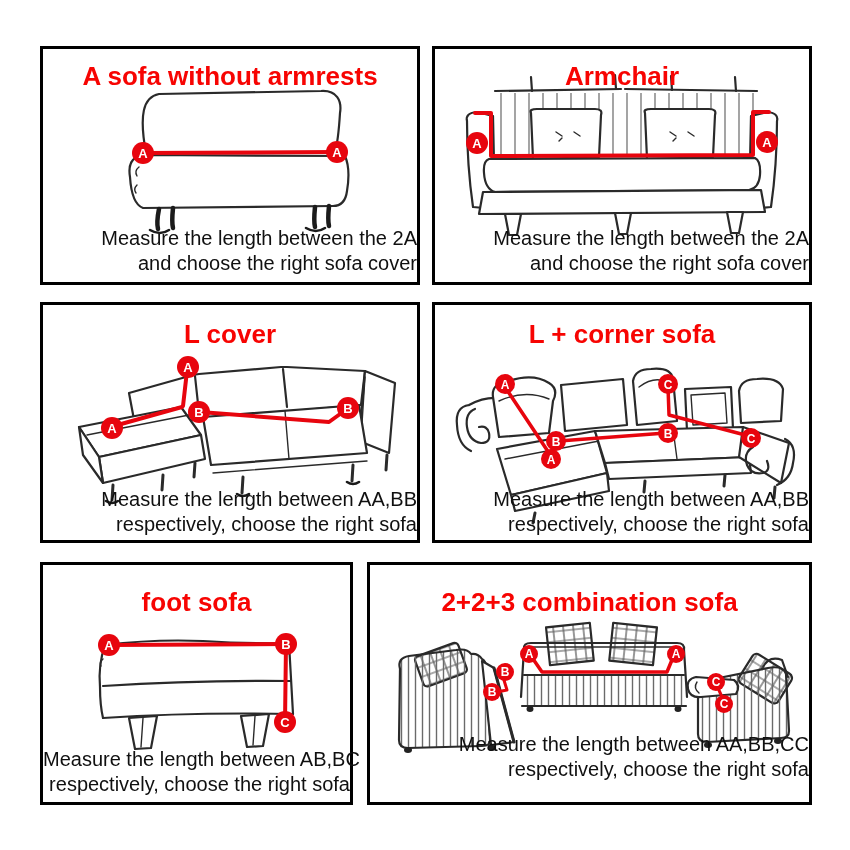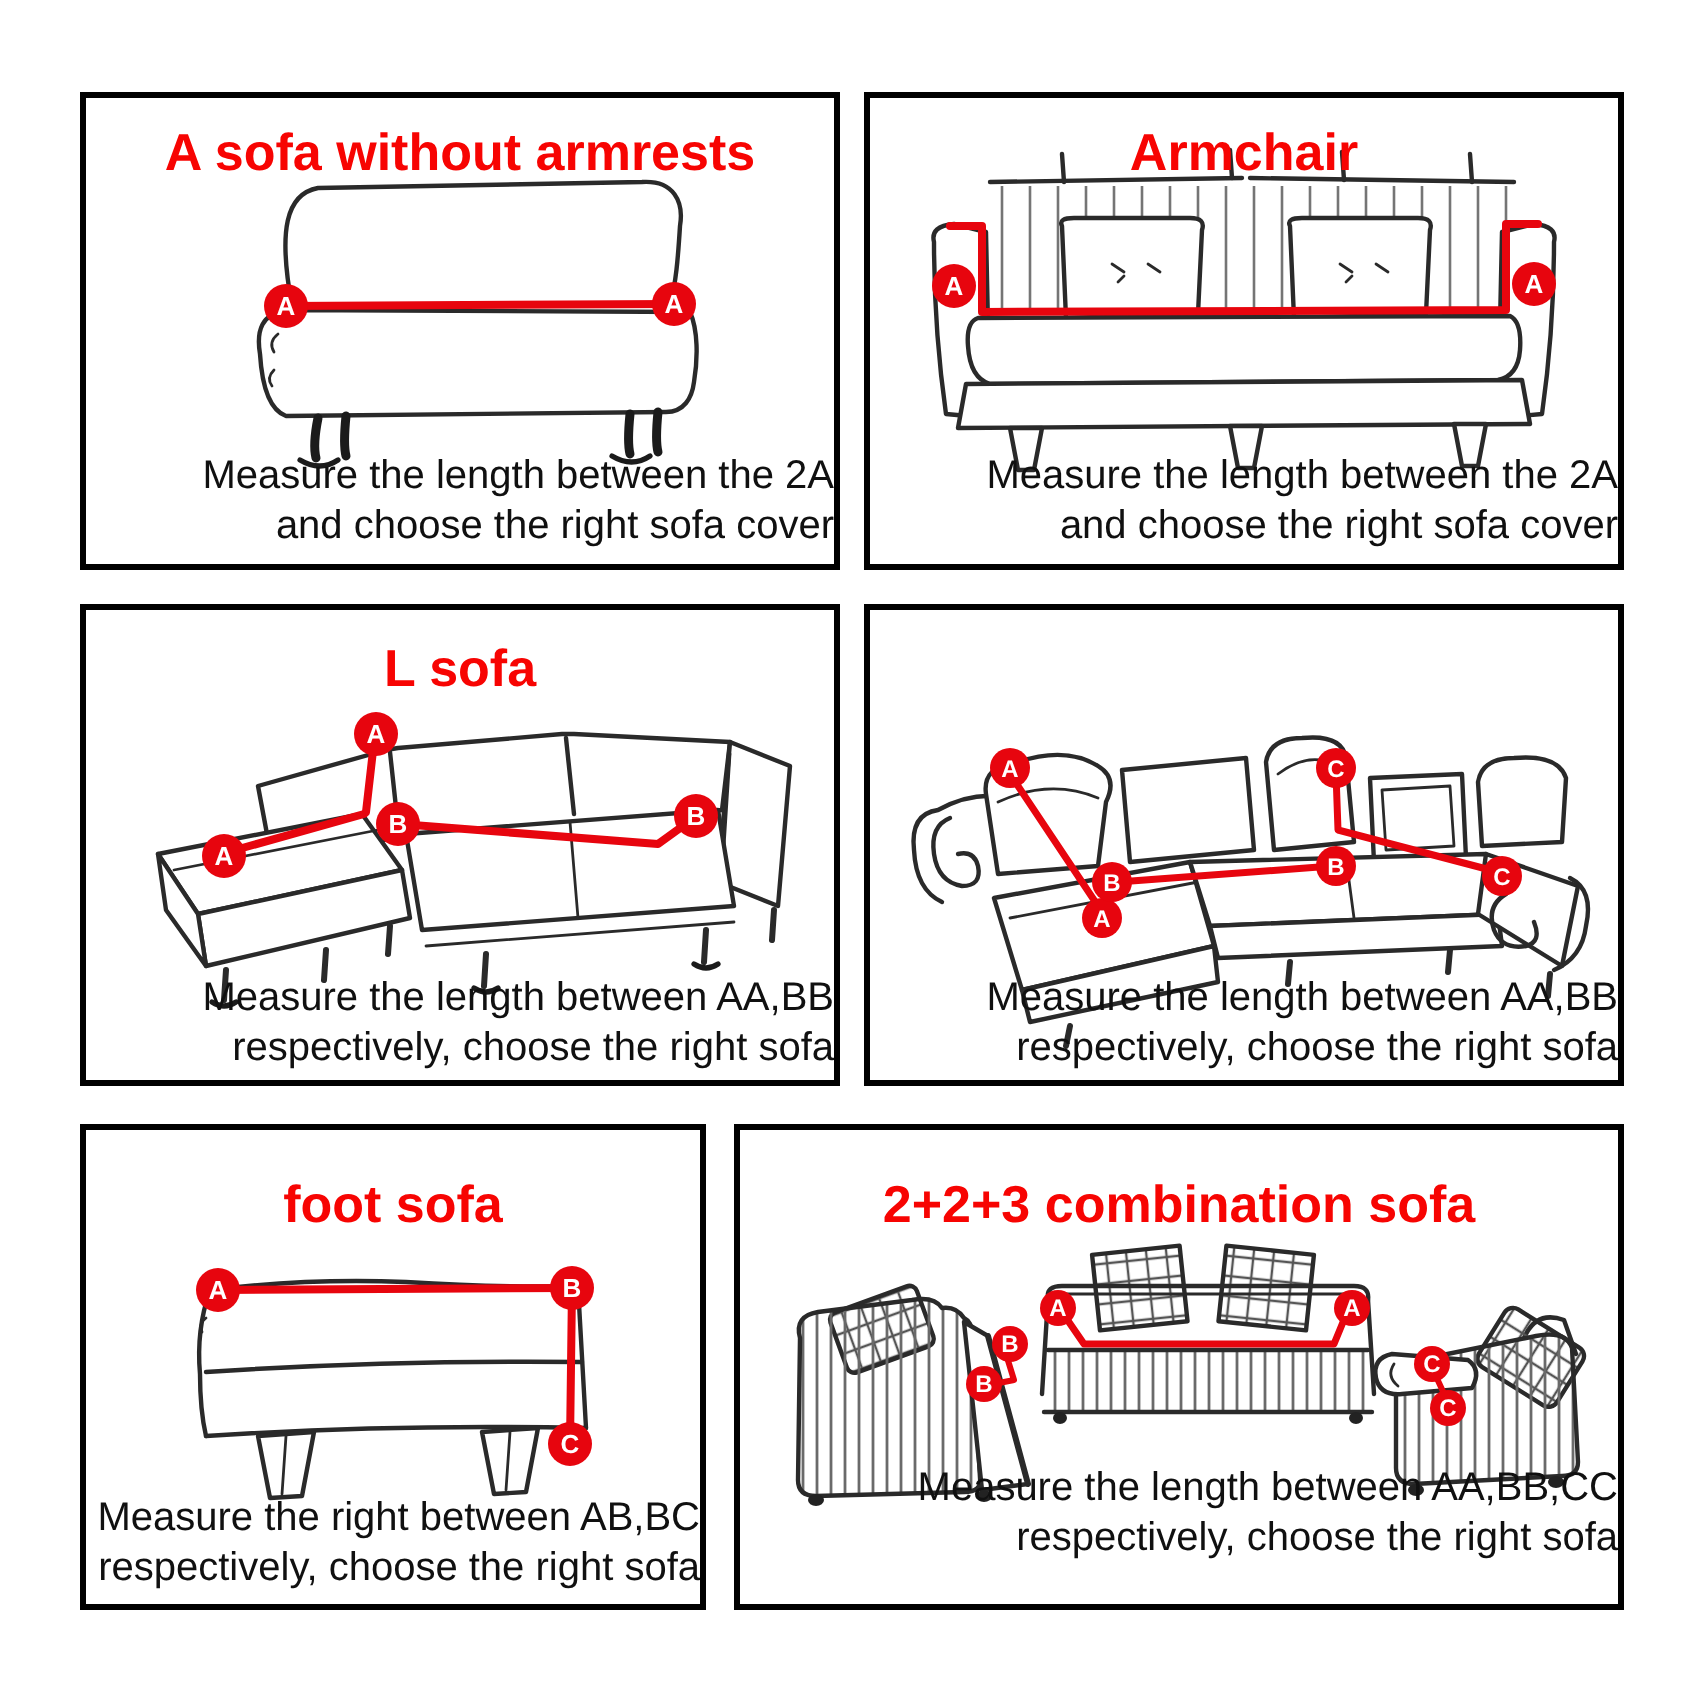--- a/index.html
+++ b/index.html
@@ -151,21 +151,21 @@
     </g>
     <g class="mk md">
       <circle cx="156" cy="107" r="11"></circle>
         <text x="156" y="111.5">B</text>
     </g>
     <g class="mk md">
       <circle cx="305" cy="103" r="11"></circle>
         <text x="305" y="107.5">B</text>
     </g>
   </svg>
-  <div class="title" style="top:14px">L sofa</div>
+  <div class="title" style="top:14px">L cover</div>
   <div class="caption" style="bottom:3px">
     <span>Measure the length between AA,BB</span>
     <span>respectively, choose the right sofa</span>
   </div>
 </div>
 
 <div class="panel" style="left:432px;top:302px;width:380px;height:241px;">
   <svg class="art" viewBox="0 0 374 235">
     <g>
 
@@ -218,20 +218,21 @@
     </g>
     <g class="mk sm">
       <circle cx="233" cy="79" r="10"></circle>
         <text x="233" y="83.5">C</text>
     </g>
     <g class="mk sm">
       <circle cx="316" cy="133" r="10"></circle>
         <text x="316" y="137.5">C</text>
     </g>
   </svg>
+  <div class="title" style="top:14px">L + corner sofa</div>
   <div class="caption" style="bottom:3px">
     <span>Measure the length between AA,BB</span>
     <span>respectively, choose the right sofa</span>
   </div>
 </div>
 
 <div class="panel" style="left:40px;top:562px;width:313px;height:243px;">
   <svg class="art" viewBox="0 0 307 237">
     <g>
       <path class="ink" d="M62,80 Q110,74 160,76 Q208,79 246,78"></path>
@@ -255,21 +256,21 @@
       <circle cx="243" cy="79" r="11"></circle>
         <text x="243" y="83.5">B</text>
     </g>
     <g class="mk md">
       <circle cx="242" cy="157" r="11"></circle>
         <text x="242" y="161.5">C</text>
     </g>
   </svg>
   <div class="title" style="top:22px">foot sofa</div>
   <div class="caption" style="bottom:5px">
-    <span>Measure the right between AB,BC</span>
+    <span>Measure the length between AB,BC</span>
     <span>respectively, choose the right sofa</span>
   </div>
 </div>
 
 <div class="panel" style="left:367px;top:562px;width:445px;height:243px;">
   <svg class="art" viewBox="0 0 439 237">
     <defs>
       <pattern id="p6v" width="7" height="10" patternUnits="userSpaceOnUse">
         <path d="M3.5,0 V10" stroke="#6a6a6a" stroke-width="1.4"></path>
       </pattern>

